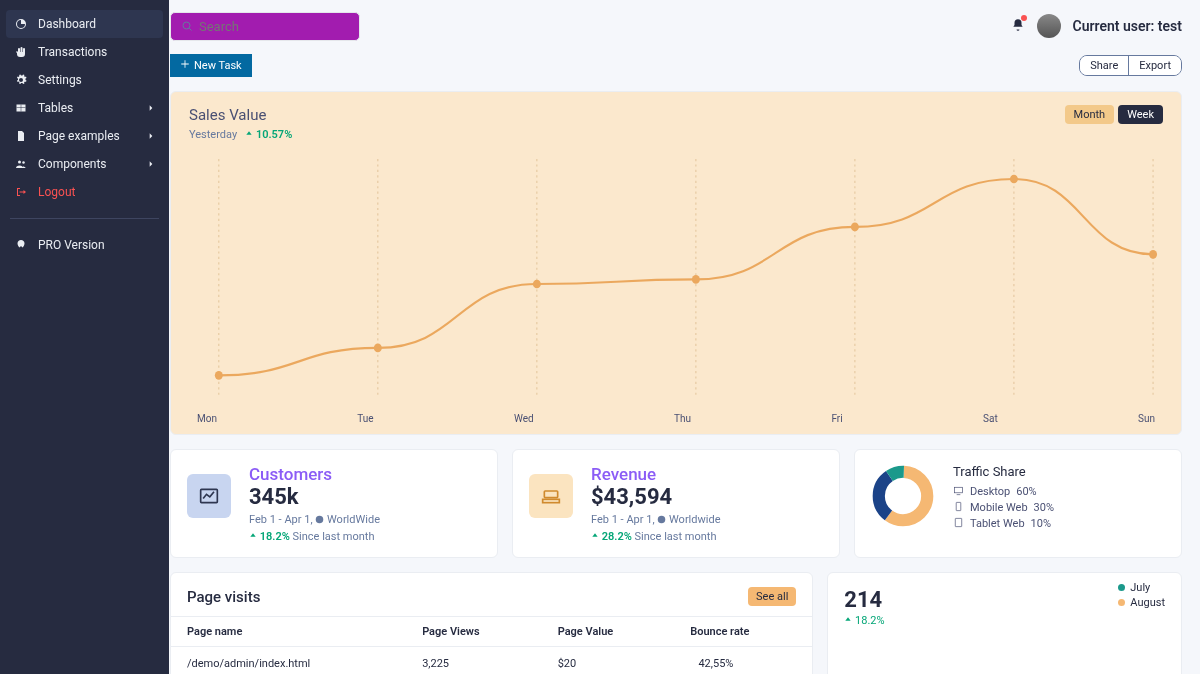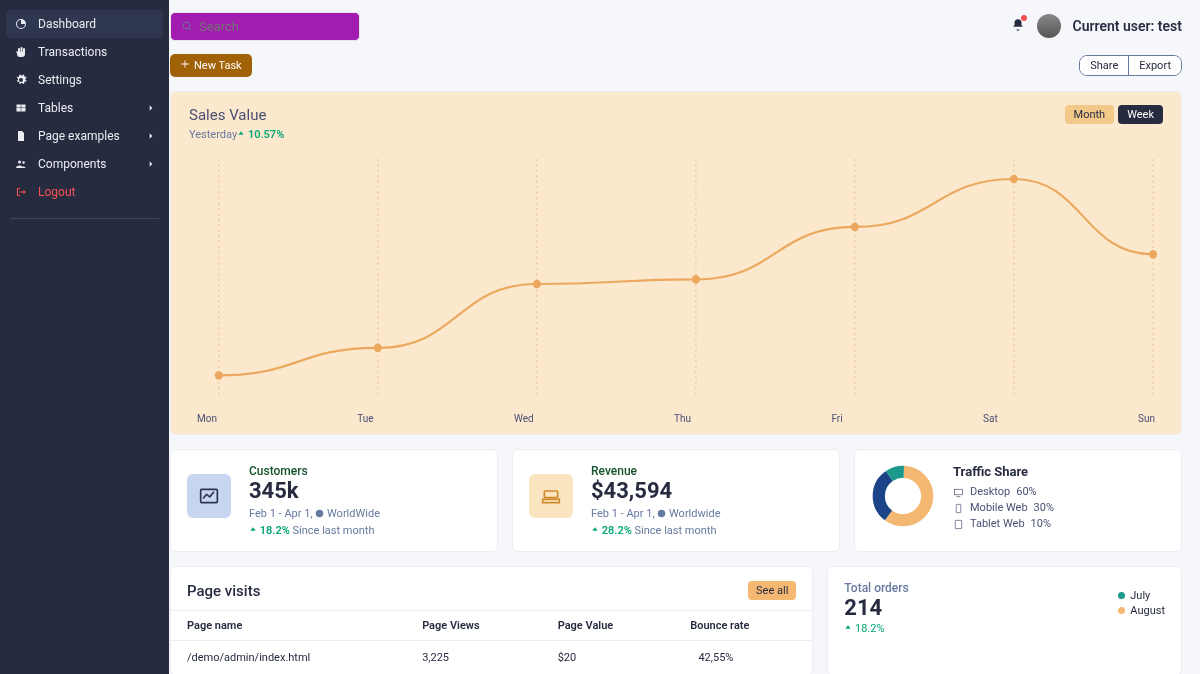--- a/index.html
+++ b/index.html
@@ -21,57 +21,57 @@
 .topbar { display:flex; align-items:center; height:40px; }
 .search { display:flex; align-items:center; background:#a21caf; border:1px solid #e5e7eb; border-radius:5px; padding:4px 10px; width:190px; }
 .search input { border:none; outline:none; font-size:13px; margin-left:6px; width:100%; background:transparent; }
 .topbar-right { margin-left:auto; display:flex; align-items:center; gap:12px; }
 .bell { position:relative; }
 .bell .dot { position:absolute; top:-2px; right:-2px; width:6px; height:6px; background:#fa5252; border-radius:50%; }
 .avatar { width:24px; height:24px; border-radius:50%; background:#ccc; background:linear-gradient(#888,#555);}
 .username { font-size:14px; font-weight:600; }
 
 .row2 { display:flex; align-items:center; margin-top:8px; }
-.btn-new { background:#a16207; color:#fff; border:none; padding:5px 10px; border-radius:5px; font-size:11px; display:flex; align-items:center; gap:4px; cursor:pointer;}
+.btn-new { background:#0369a1; color:#fff; border:none; padding:5px 10px; border-radius:0; font-size:11px; display:flex; align-items:center; gap:4px; cursor:pointer;}
 .btn-group { margin-left:auto; display:flex; border:1px solid #66799e; border-radius:8px; overflow:hidden; }
 .btn-group button { background:#fff; border:none; padding:3px 10px; font-size:11px; color:#262b40; cursor:pointer; }
 .btn-group button:first-child { border-right:1px solid #66799e; }
 
 
 .card { background:#fff; border-radius:6px; border:1px solid #eaedf2; }
 .sales-card { background:#fbe8cd; margin-top:14px; padding:14px 18px 10px; }
 .sales-title { font-size:15px; color:#4a5073; margin-bottom:2px; }
 .sales-value { font-size:24px; font-weight:700; }
-.sales-sub { display:flex; align-items:center; gap:0; font-size:11px; margin-top:4px; }
+.sales-sub { display:flex; align-items:center; gap:8px; font-size:11px; margin-top:4px; }
 .sales-sub .yesterday { color:#66799e; }
 .sales-sub .pct { color:#05a677; font-weight:600; }
 .toggle-group { float:right; display:flex; gap:4px; margin-top:-36px; }
 .toggle-group button { padding:3px 9px; border-radius:4px; font-size:11px; border:none; cursor:pointer; }
 .toggle-group .month { background:#f3c98a; color:#262b40; }
 .toggle-group .week { background:#262b40; color:#fff; }
 
 .chart { margin-top:18px; height:250px; position:relative; }
 .chart svg { width:100%; height:100%; }
 .chart-labels { display:flex; justify-content:space-between; font-size:10px; color:#4a5073; margin-top:4px; padding:0 8px;}
 
 
 .stats-row { display:flex; gap:14px; margin-top:14px; }
 .stat-card { flex:1; padding:14px 16px; display:flex; gap:18px; }
 .stat-icon { width:44px; height:44px; background:#c8d5f0; border-radius:6px; display:flex; align-items:center; justify-content:center; margin-top:10px;}
 .stat-icon.revenue { background:#fbe4c0; }
-.stat-body h4 { font-size:12px; color:#14532d; font-weight:500; }
+.stat-body h4 { font-size:17px; color:#8b5cf6; font-weight:500; }
 .stat-body .num { font-size:22px; font-weight:700; }
 .stat-body .range { font-size:11px; color:#66799e; margin-top:4px; }
 .stat-body .growth { font-size:11px; color:#66799e; margin-top:4px; }
 .stat-body .growth .up { color:#05a677; font-weight:600; }
 
 .traffic-card { flex:1; padding:14px 16px; display:flex; gap:18px; }
 .donut { width:64px; height:64px; }
-.traffic-body h4 { font-size:13px; color:#262b40; font-weight:700; margin-bottom:6px; }
-.traffic-item { display:flex; align-items:flex-end; gap:6px; font-size:11px; color:#4a5073; margin-bottom:3px;}
+.traffic-body h4 { font-size:13px; color:#262b40; font-weight:400; margin-bottom:6px; }
+.traffic-item { display:flex; align-items:flex-start; gap:6px; font-size:11px; color:#4a5073; margin-bottom:3px;}
 .traffic-item svg { stroke:#4a5073; }
 
 
 .bottom-row { display:flex; gap:14px; margin-top:14px; }
 .visits-card { flex:2; padding:14px 0 0; }
 .visits-header { display:flex; align-items:center; padding:0 16px 10px;justify-content:flex-end; }
 .visits-header h4 { font-size:15px; font-weight:500; }
 .see-all { margin-left:auto; background:#f5b873; color:#262b40; border:none; padding:3px 8px; border-radius:4px; font-size:11px; cursor:pointer;}
 table { width:100%; border-collapse:collapse; font-size:11px; }
 thead th { text-align:left; padding:8px 16px; font-weight:600; color:#262b40; border-top:1px solid #eaedf2; border-bottom:1px solid #eaedf2; }
@@ -157,20 +157,28 @@
         <span class="icon">
           <svg width="12" height="12" viewBox="0 0 24 24">
             <path d="M10 4H4v16h6v-2H6V6h4zm7 4l5 4-5 4v-3H9v-2h8z"></path>
           </svg>
         </span>
         <span>Logout</span>
       </div>
     </div>
   <div class="divider"></div>
   <div id="nav-extra">
+      <div class="nav-item">
+        <span class="icon">
+          <svg width="12" height="12" viewBox="0 0 24 24">
+            <path d="M12 2c4 0 7 3 7 7 0 3-2 6-4 8l-3-3-3 3c-2-2-4-5-4-8 0-4 3-7 7-7z"></path>
+          </svg>
+        </span>
+        <span>PRO Version</span>
+      </div>
     </div>
 </div>
 
 <div class="main">
   <div class="topbar">
     <div class="search">
       <span><svg width="12" height="12" viewBox="0 0 24 24" fill="none" stroke="#66799e" stroke-width="2">
             <circle cx="11" cy="11" r="7"></circle>
             <line x1="21" y1="21" x2="16.5" y2="16.5"></line>
           </svg></span>
@@ -339,21 +347,20 @@
             <tr>
               <td>/demo/admin/index.html</td>
               <td>3,225</td>
               <td>$20</td>
               <td>&nbsp;&nbsp;&nbsp;42,55%</td>
             </tr>
           </tbody>
       </table>
     </div>
     <div class="card orders-card">
-      <h5>Total orders</h5>
       <div class="num">214</div>
       <div class="growth"><svg width="8" height="8" viewBox="0 0 24 24" fill="#05a677">
             <path d="M12 4l8 10H4z"></path>
           </svg> <span>18.2%</span></div>
       <div class="legend" id="legend">
           <div><span class="dot july"></span>July</div>
           <div><span class="dot aug"></span>August</div>
         </div>
 
     </div>

